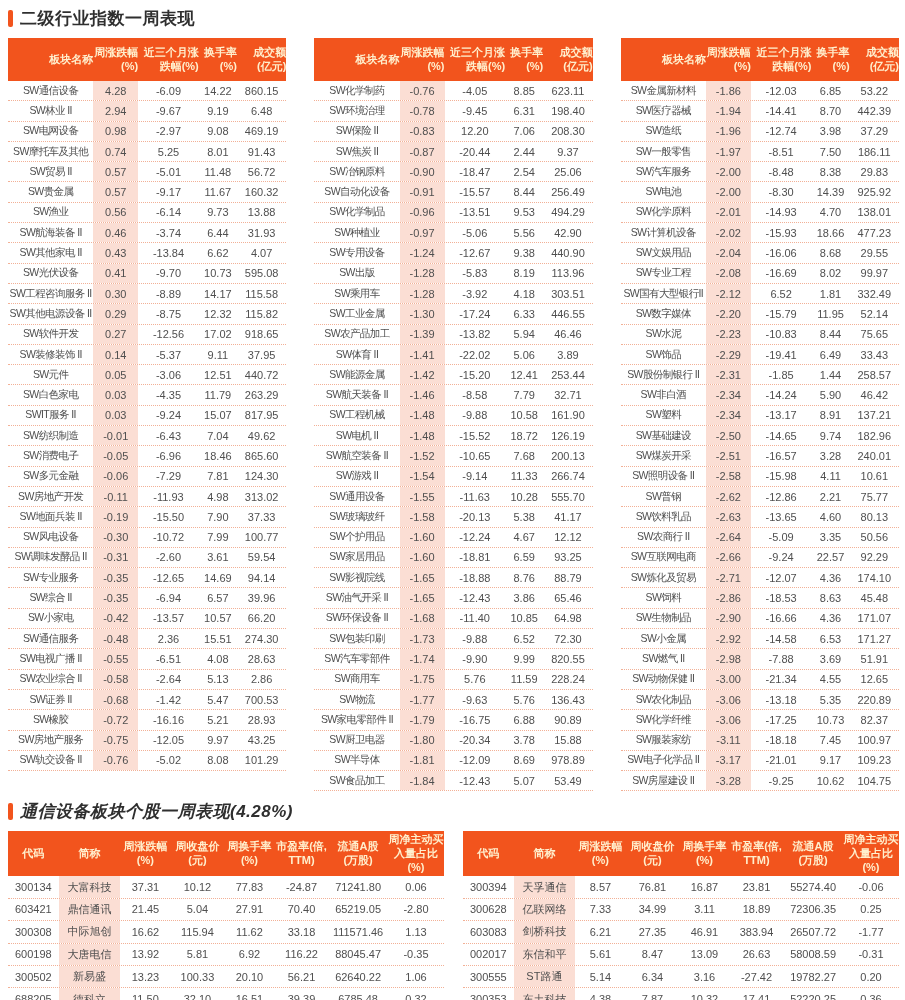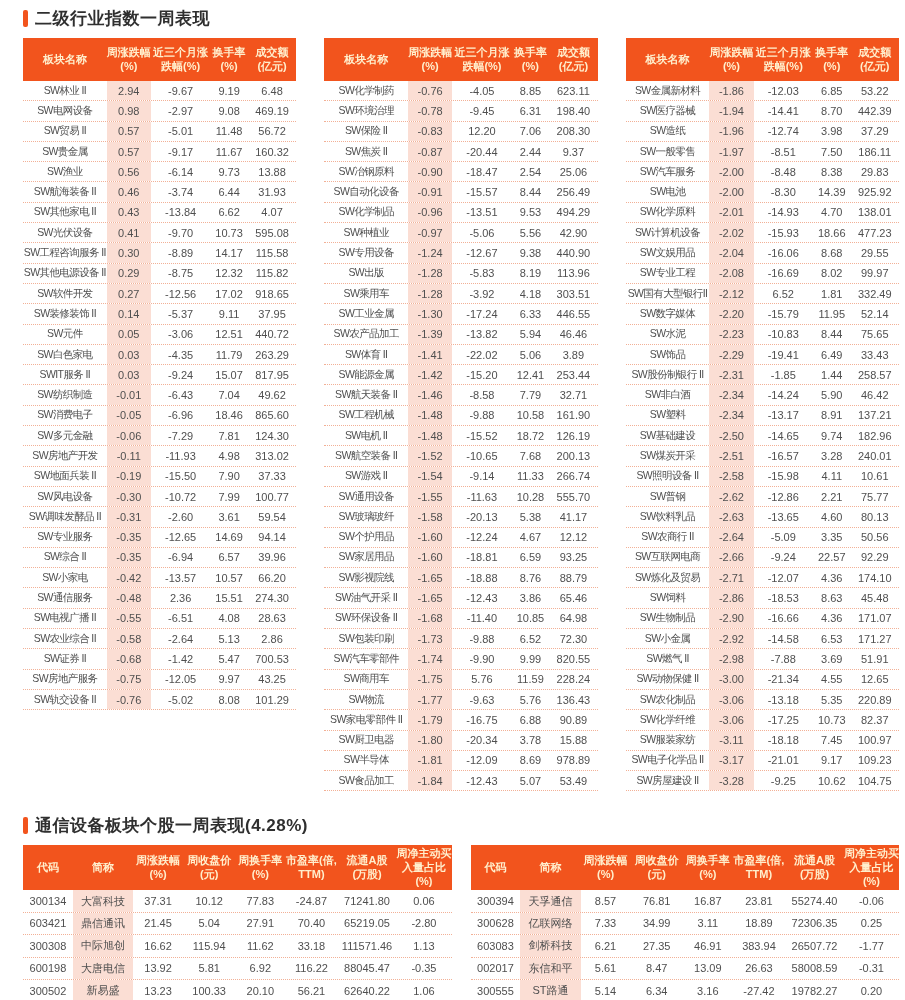--- a/index.html
+++ b/index.html
@@ -1,45 +1,45 @@
 <!DOCTYPE html>
 <html><head>
 <meta charset="utf-8">
 <style>
   * { margin:0; padding:0; box-sizing:border-box; }
   html,body { width:905px; background:#ffffff; }
   body { font-family:"Liberation Sans","DejaVu Sans",sans-serif; color:#4f4f4f; }
-  .page { width:905px; height:1000px; padding:5px 6px 0 23px; overflow:hidden; }
+  .page { width:905px; height:1000px; padding:5px 6px 0 8px; overflow:hidden; }
 
   .section-title { display:flex; align-items:center; margin:2px 0 8px 0; }
   .accent-bar { width:5px; height:17px; background:#f2541d; border-radius:2px; margin-right:7px; }
   .title-text { font-size:17px; font-weight:bold; color:#2f2f2f; letter-spacing:0.5px; }
 
   .top-tables { display:flex; gap:28px; }
   .s-table { flex:1 1 0; }
 
   .thead { display:grid; background:#f2541d; color:#ffefcd; font-weight:bold;
            font-size:11px; line-height:1.25; align-items:center; text-align:center; }
   .hcell { white-space:pre-line; padding:2px 0; }
-  .s-table .thead { grid-template-columns:1.9fr 1fr 1.35fr 0.85fr 1.1fr; height:43px; }
+  .s-table .thead { grid-template-columns:1.9fr 1fr 1.35fr 0.85fr 1.1fr; height:43px;text-align:right; }
   .s-table .trow  { grid-template-columns:1.9fr 1fr 1.35fr 0.85fr 1.1fr; height:20.3px; }
 
   .trow { display:grid; align-items:center; text-align:center; font-size:11px;
           border-bottom:1px dotted #f2b096; }
   .tcell { overflow:hidden; white-space:nowrap; height:100%; display:flex;
            align-items:center; justify-content:center; }
   .s-table .tcell.name { font-size:10.5px; letter-spacing:-0.6px; }
   .tcell.hl { background:#fbded4; }
 
   .bottom-tables { display:flex; gap:19px; margin-top:2px; }
   .b-table { flex:1 1 0; }
   .b-table .thead { grid-template-columns:0.95fr 1.15fr 0.95fr 1fr 0.95fr 1fr 1.12fr 1.05fr; height:45px; }
   .b-table .trow  { grid-template-columns:0.95fr 1.15fr 0.95fr 1fr 0.95fr 1fr 1.12fr 1.05fr; height:22.4px; }
   .b-table .hcell { font-size:11px; }
-  .section-title.second { margin-top:23px; margin-bottom:8px; }
+  .section-title.second { margin-top:9px; margin-bottom:8px;font-style:italic; }
 </style>
 </head>
 <body>
 
 <div class="page">
 
   <div class="section-title">
     <span class="accent-bar"></span>
     <span class="title-text">二级行业指数一周表现</span>
   </div>
@@ -51,34 +51,48 @@
           <div class="hcell">周涨跌幅
 (%)</div>
           <div class="hcell">近三个月涨
 跌幅(%)</div>
           <div class="hcell">换手率
 (%)</div>
           <div class="hcell">成交额
 (亿元)</div>
         </div>
         <div class="trow">
+          <div class="tcell name">SW通信设备</div>
+          <div class="tcell hl">4.28</div>
+          <div class="tcell">-6.09</div>
+          <div class="tcell">14.22</div>
+          <div class="tcell">860.15</div>
+        </div>
+        <div class="trow">
           <div class="tcell name">SW林业 II</div>
           <div class="tcell hl">2.94</div>
           <div class="tcell">-9.67</div>
           <div class="tcell">9.19</div>
           <div class="tcell">6.48</div>
         </div>
         <div class="trow">
           <div class="tcell name">SW电网设备</div>
           <div class="tcell hl">0.98</div>
           <div class="tcell">-2.97</div>
           <div class="tcell">9.08</div>
           <div class="tcell">469.19</div>
         </div>
         <div class="trow">
+          <div class="tcell name">SW摩托车及其他</div>
+          <div class="tcell hl">0.74</div>
+          <div class="tcell">5.25</div>
+          <div class="tcell">8.01</div>
+          <div class="tcell">91.43</div>
+        </div>
+        <div class="trow">
           <div class="tcell name">SW贸易 II</div>
           <div class="tcell hl">0.57</div>
           <div class="tcell">-5.01</div>
           <div class="tcell">11.48</div>
           <div class="tcell">56.72</div>
         </div>
         <div class="trow">
           <div class="tcell name">SW贵金属</div>
           <div class="tcell hl">0.57</div>
           <div class="tcell">-9.17</div>
@@ -252,20 +266,27 @@
           <div class="tcell">-2.64</div>
           <div class="tcell">5.13</div>
           <div class="tcell">2.86</div>
         </div>
         <div class="trow">
           <div class="tcell name">SW证券 II</div>
           <div class="tcell hl">-0.68</div>
           <div class="tcell">-1.42</div>
           <div class="tcell">5.47</div>
           <div class="tcell">700.53</div>
+        </div>
+        <div class="trow">
+          <div class="tcell name">SW橡胶</div>
+          <div class="tcell hl">-0.72</div>
+          <div class="tcell">-16.16</div>
+          <div class="tcell">5.21</div>
+          <div class="tcell">28.93</div>
         </div>
         <div class="trow">
           <div class="tcell name">SW房地产服务</div>
           <div class="tcell hl">-0.75</div>
           <div class="tcell">-12.05</div>
           <div class="tcell">9.97</div>
           <div class="tcell">43.25</div>
         </div>
         <div class="trow">
           <div class="tcell name">SW轨交设备 II</div>

